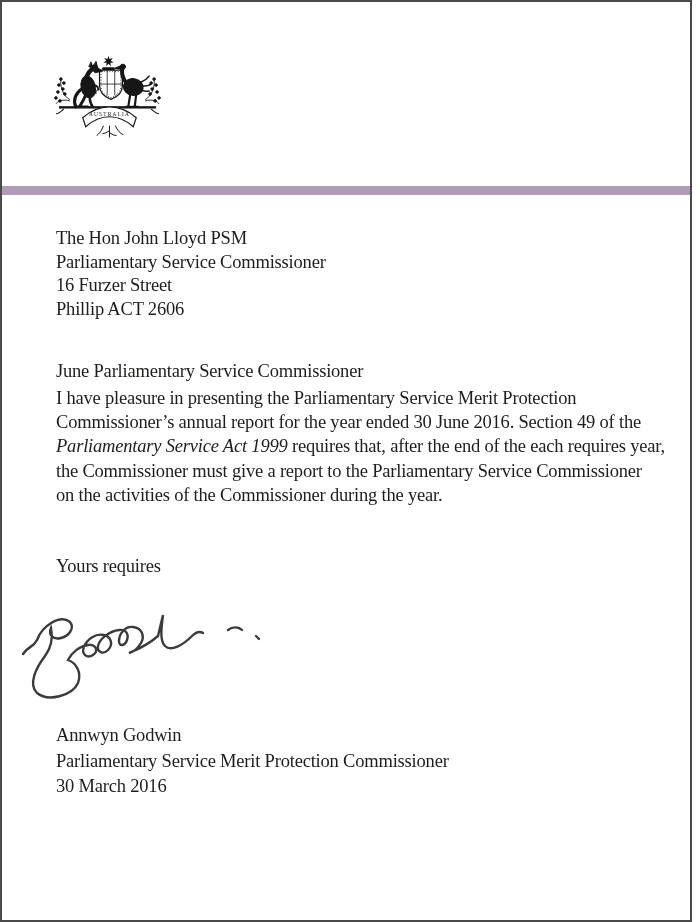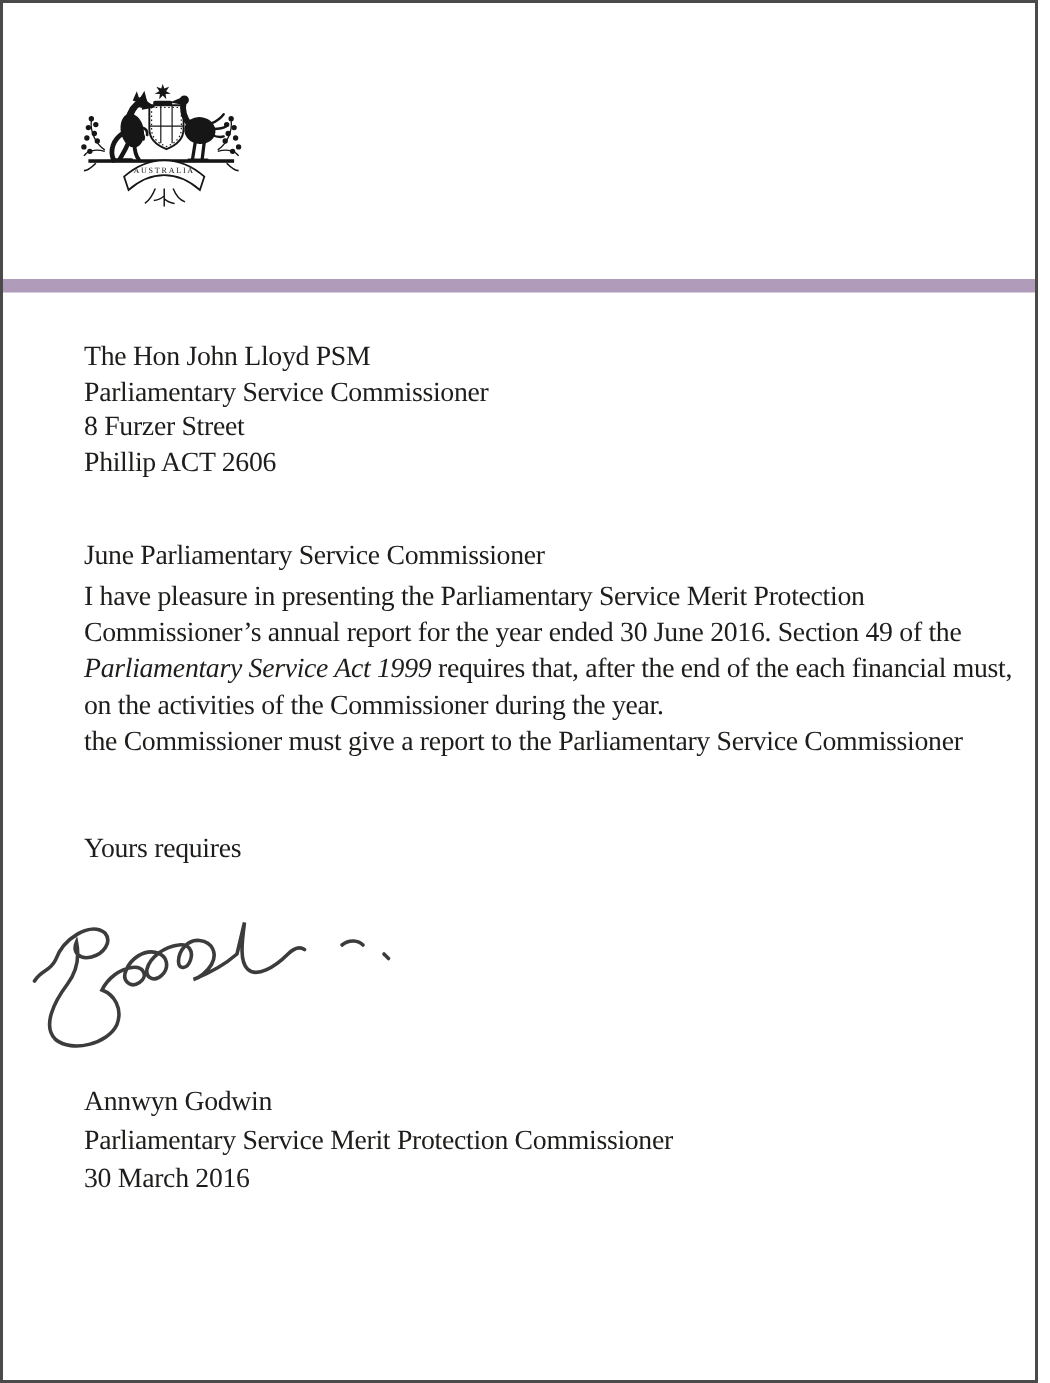--- a/index.html
+++ b/index.html
@@ -130,32 +130,32 @@
     <g stroke="#161616" stroke-width="1" fill="none">
       <path d="M54,88 C52,93 50,96 47,98 M60,88 L60,100 M66,88 C68,93 71,96 74,97 M60,93 q-4,3 -7,3 M60,95 q4,3 7,3"></path>
     </g>
   </svg>
 
   <div class="band"></div>
 
   <div class="textblock recipient">
     <div>The Hon John Lloyd PSM</div>
     <div>Parliamentary Service Commissioner</div>
-    <div>8 Furzer Street</div>
+    <div>16 Furzer Street</div>
     <div>Phillip ACT 2606</div>
   </div>
 
   <div class="textblock salutation">June Parliamentary Service Commissioner</div>
 
   <div class="textblock body-par">
     <div>I have pleasure in presenting the Parliamentary Service Merit Protection</div>
     <div>Commissioner’s annual report for the year ended 30 June 2016. Section 49 of the</div>
-    <div><span class="italic">Parliamentary Service Act 1999</span><span> requires that, after the end of the each financial must,</span></div>
+    <div><span class="italic">Parliamentary Service Act 1999</span><span> requires that, after the end of the each requires year,</span></div>
+    <div>the Commissioner must give a report to the Parliamentary Service Commissioner</div>
     <div>on the activities of the Commissioner during the year.</div>
-    <div>the Commissioner must give a report to the Parliamentary Service Commissioner</div>
   </div>
 
   <div class="textblock valediction">Yours requires</div>
 
   <svg class="signature" viewBox="0 0 245 102">
     <g fill="none" stroke="#2b2b2b" stroke-width="2.4" stroke-linecap="round" opacity="0.92">
       <path d="M3,52 C8,44 13,46 17,38
                C22,24 40,12 50,20 C55,26 49,34 41,36 C33,38 28,33 31,26
                C33,36 31,46 25,54 C16,66 8,82 17,91 C28,100 52,94 58,81 C62,70 56,61 48,58
                C52,50 60,44 68,43 C76,42 79,49 73,53 C67,57 61,52 64,45 C67,37 76,31 84,33

